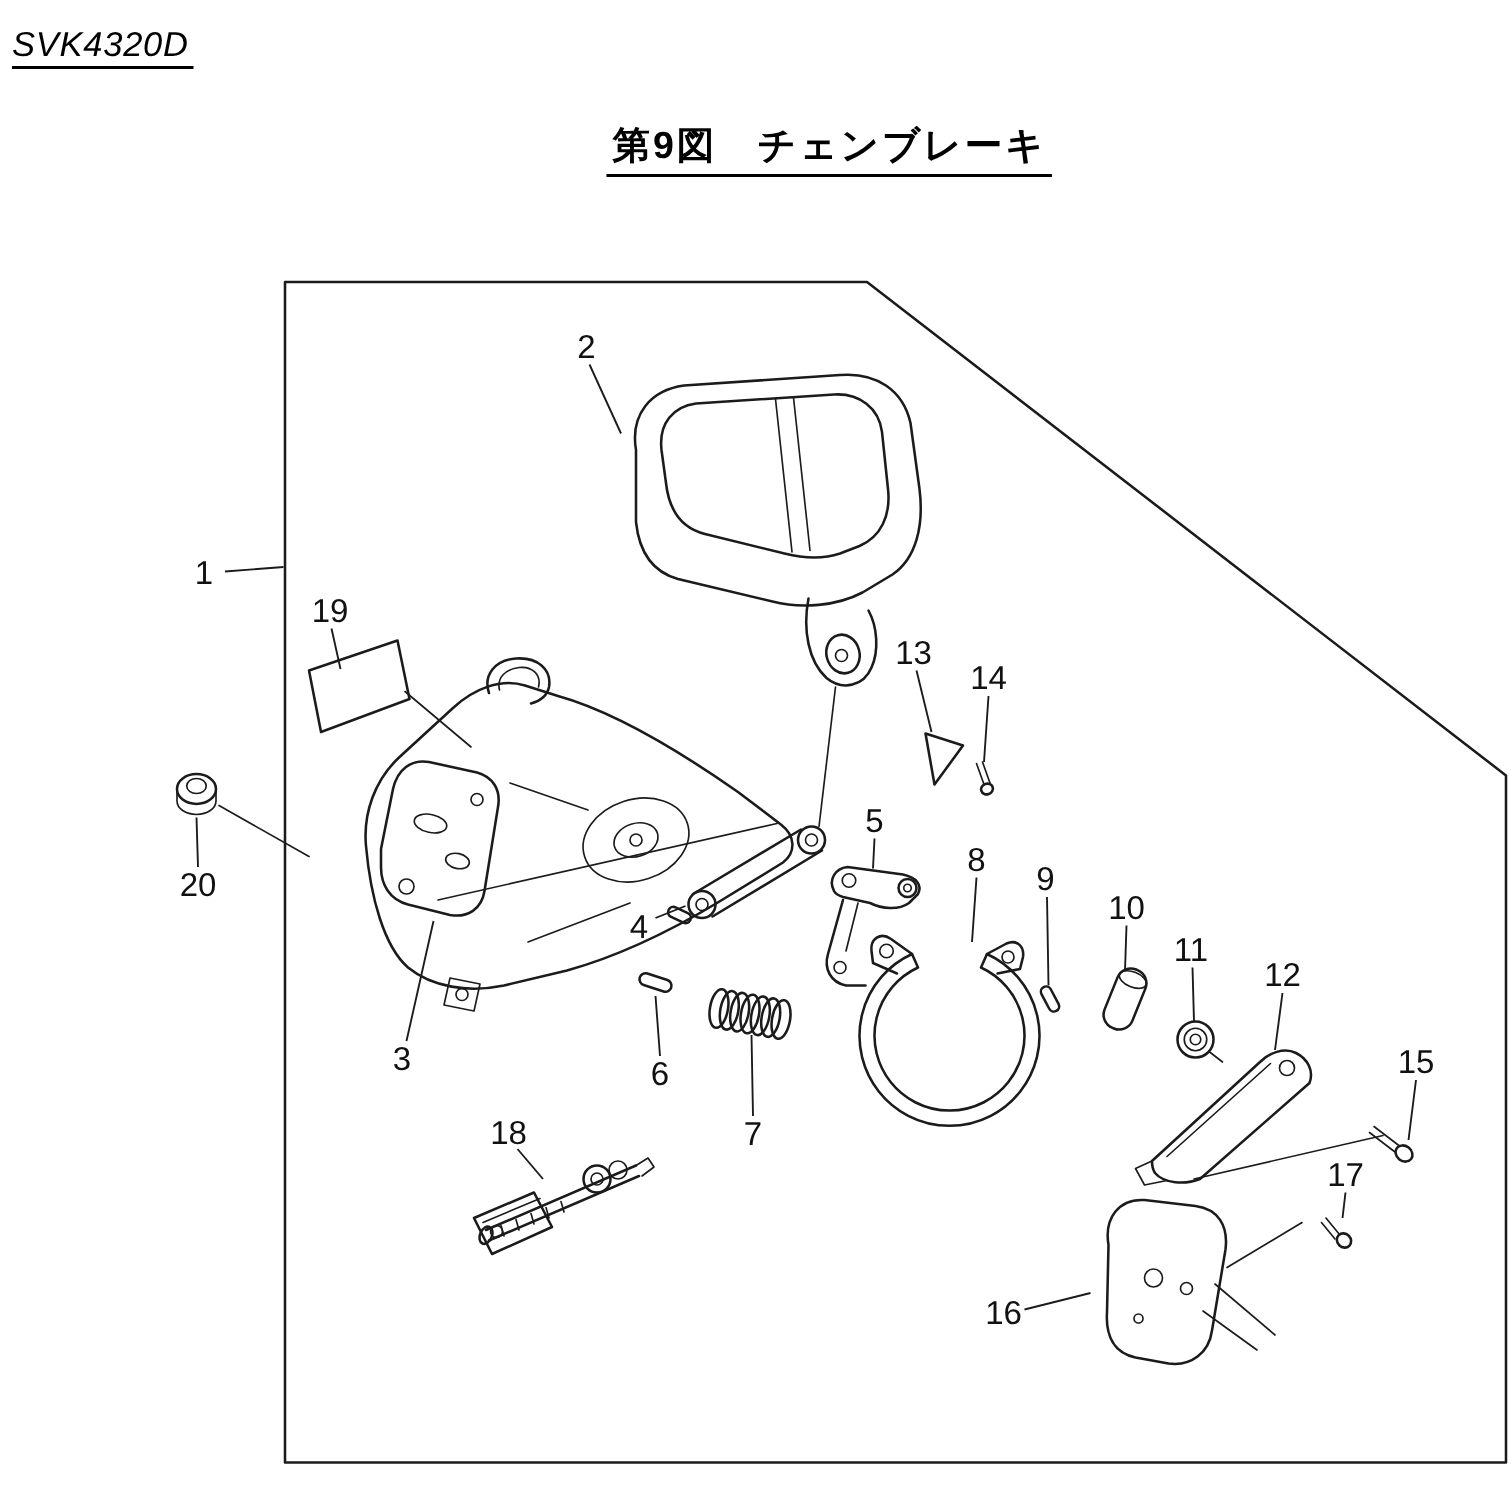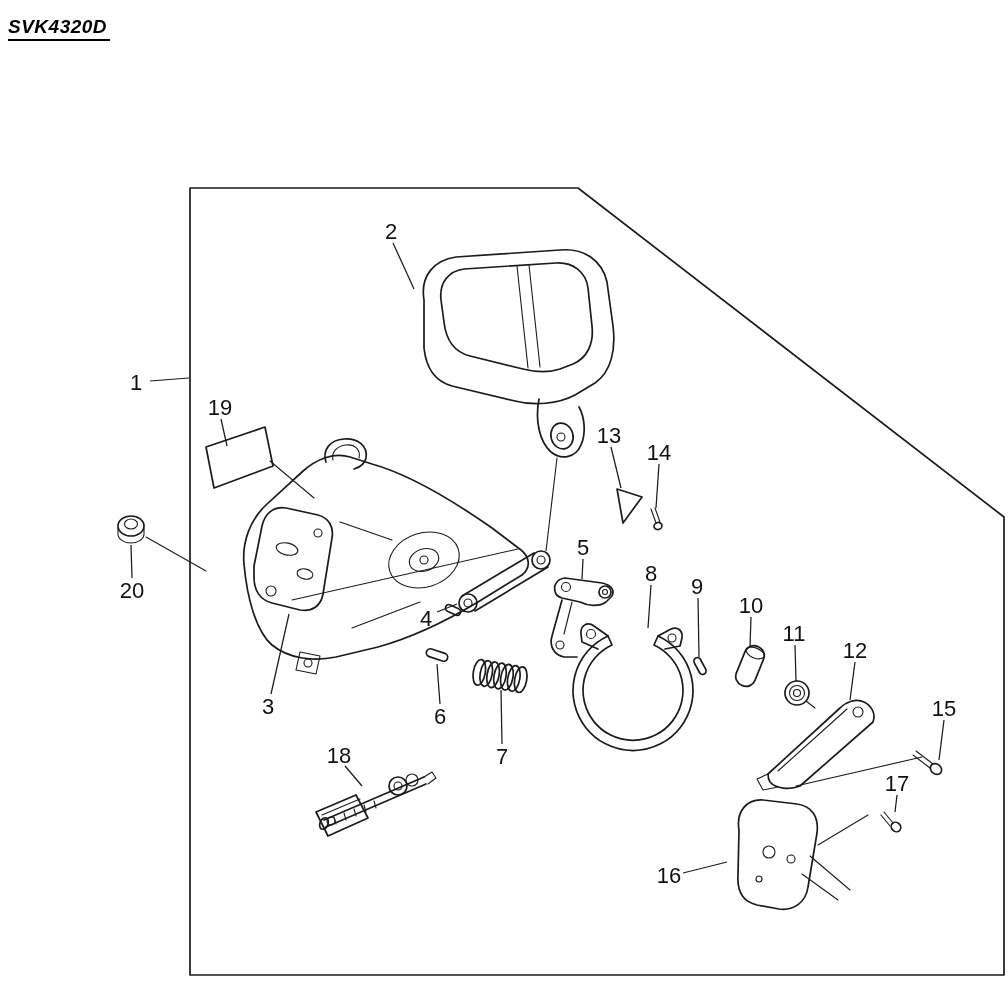--- a/index.html
+++ b/index.html
@@ -1,35 +1,36 @@
 <!DOCTYPE html>
 <html style="--ink: #1b1b1b;"><head>
 <meta charset="utf-8">
 <style>
   html,body{margin:0;padding:0;background:#fff;}
   .page{position:relative;width:1008px;height:1008px;background:#fff;overflow:hidden;
         font-family:"Liberation Sans",sans-serif;color:#000;}
-  .doc-code{position:absolute;top:16px;left:8px;font-size:19px;font-weight:700;font-style:italic;
+  .doc-code{position:absolute;top:16px;left:8px;font-size:23px;font-weight:400;font-style:italic;
             letter-spacing:.5px;border-bottom:2.5px solid #000;padding:0 3px 1px 0;white-space:nowrap;text-align:right;}
   .fig-title{position:absolute;top:80px;left:553px;transform:translateX(-50%);font-size:25px;
              font-weight:700;letter-spacing:2px;border-bottom:2.5px solid #000;padding:0 4px 3px 4px;
              white-space:nowrap;}
   svg.canvas{position:absolute;top:0;left:0;}
   .art *{fill:none;stroke:var(--ink,#1b1b1b);stroke-width:1.7;stroke-linecap:round;stroke-linejoin:round;}
   .art .thin{stroke-width:1.1;}
   #labels line{stroke:var(--ink,#1b1b1b);stroke-width:1.25;}
   #labels text{font-family:"Liberation Sans",sans-serif;font-size:22px;fill:#111;
                text-anchor:middle;dominant-baseline:central;}
 </style>
 </head>
 <body>
 
 <div class="page">
 
   <div class="doc-code">SVK4320D</div>
+  <div class="fig-title">第9図　チェンブレーキ</div>
 
   <svg class="canvas" width="1008" height="1008" viewBox="0 0 1008 1008">
 
     <g class="art">
 
       <polygon points="190,188 578,188 1004,517 1004,975 190,975"></polygon>
 
       <g>
         <path d="M 424,300 C 420,276 434,260 456,257 L 560,250 C 584,248 602,260 607,282 L 613,326 C 616,350 611,372 595,383 L 575,395 C 558,404 534,406 515,401 L 452,386 C 434,381 426,367 424,348 Z"></path>
         <path d="M 441,300 C 439,282 449,271 464,269 L 556,263 C 573,262 586,272 588,288 L 592,326 C 594,344 587,358 573,364 L 560,369 C 548,373 535,372 523,369 L 470,356 C 454,352 446,340 444,322 Z"></path>

